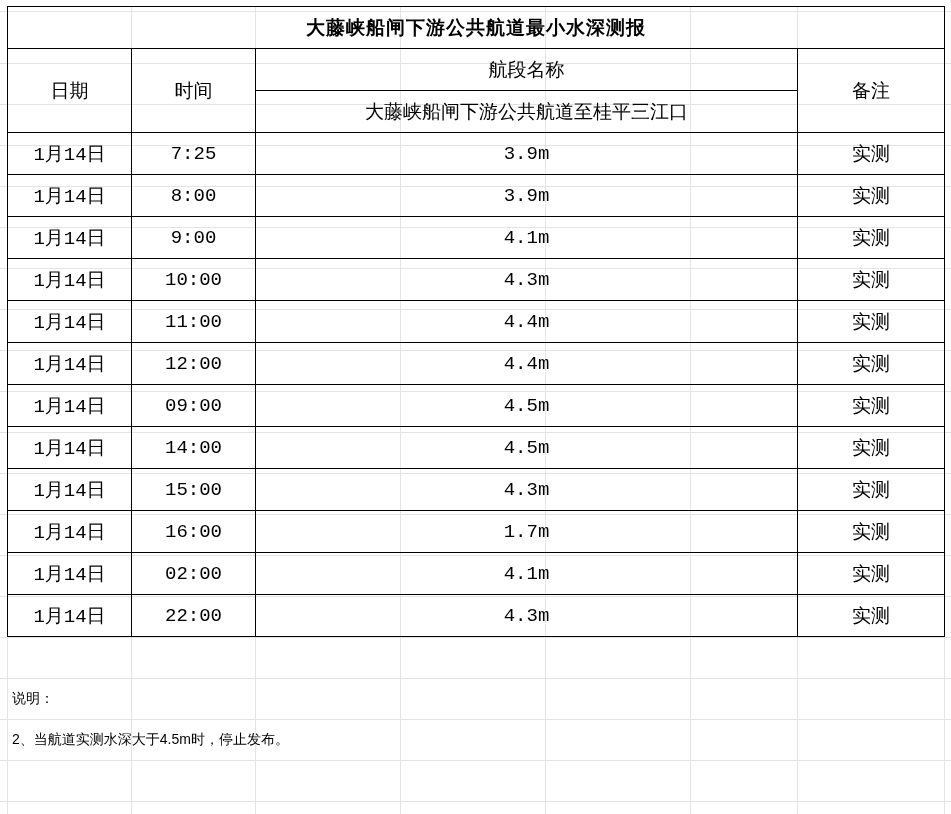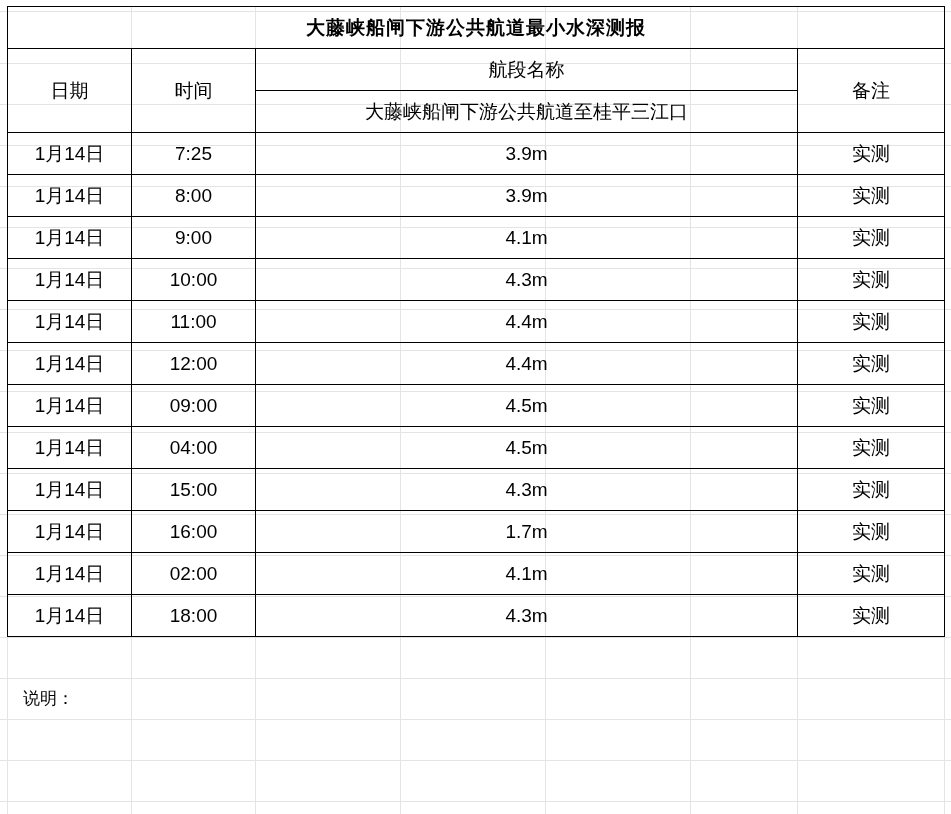--- a/index.html
+++ b/index.html
@@ -40,20 +40,21 @@
     height: 1px;
     background: #e4e4e4;
   }
   table.main {
     position: relative;
     border-collapse: collapse;
     table-layout: fixed;
     width: 937px;
     margin-left: 7px;
     margin-top: 6px;
+    font-family: Liberation Mono, monospace;
   }
   table.main td {
     border: 1px solid #000000;
     text-align: center;
     vertical-align: middle;
     font-size: 19px;
     padding: 0;
     height: 41px;
   }
   td.title {
@@ -81,22 +82,22 @@
   .notes {
     position: relative;
     margin-left: 7px;
     margin-top: 0;
     width: 937px;
   }
   .note-row {
     height: 41px;
     display: flex;
     align-items: center;
-    font-size: 17px;
-    padding-left: 16px;
+    font-size: 14px;
+    padding-left: 5px;
     box-sizing: border-box;
   }
   .spacer-row {
     height: 41px;
   }
 </style>
 </head>
 <body>
 
 <div class="sheet">
@@ -190,21 +191,21 @@
         <td>实测</td>
       </tr>
       <tr>
         <td>1月14日</td>
         <td>09:00</td>
         <td>4.5m</td>
         <td>实测</td>
       </tr>
       <tr>
         <td>1月14日</td>
-        <td>04:00</td>
+        <td>14:00</td>
         <td>4.5m</td>
         <td>实测</td>
       </tr>
       <tr>
         <td>1月14日</td>
         <td>15:00</td>
         <td>4.3m</td>
         <td>实测</td>
       </tr>
       <tr>
@@ -214,25 +215,26 @@
         <td>实测</td>
       </tr>
       <tr>
         <td>1月14日</td>
         <td>02:00</td>
         <td>4.1m</td>
         <td>实测</td>
       </tr>
       <tr>
         <td>1月14日</td>
-        <td>18:00</td>
+        <td>22:00</td>
         <td>4.3m</td>
         <td>实测</td>
       </tr>
     </tbody>
   </table>
 
   <div class="notes">
     <div class="spacer-row"></div>
     <div class="note-row">说明：</div>
+    <div class="note-row">2、当航道实测水深大于4.5m时，停止发布。</div>
   </div>
 
 </div>
 
 </body></html>

